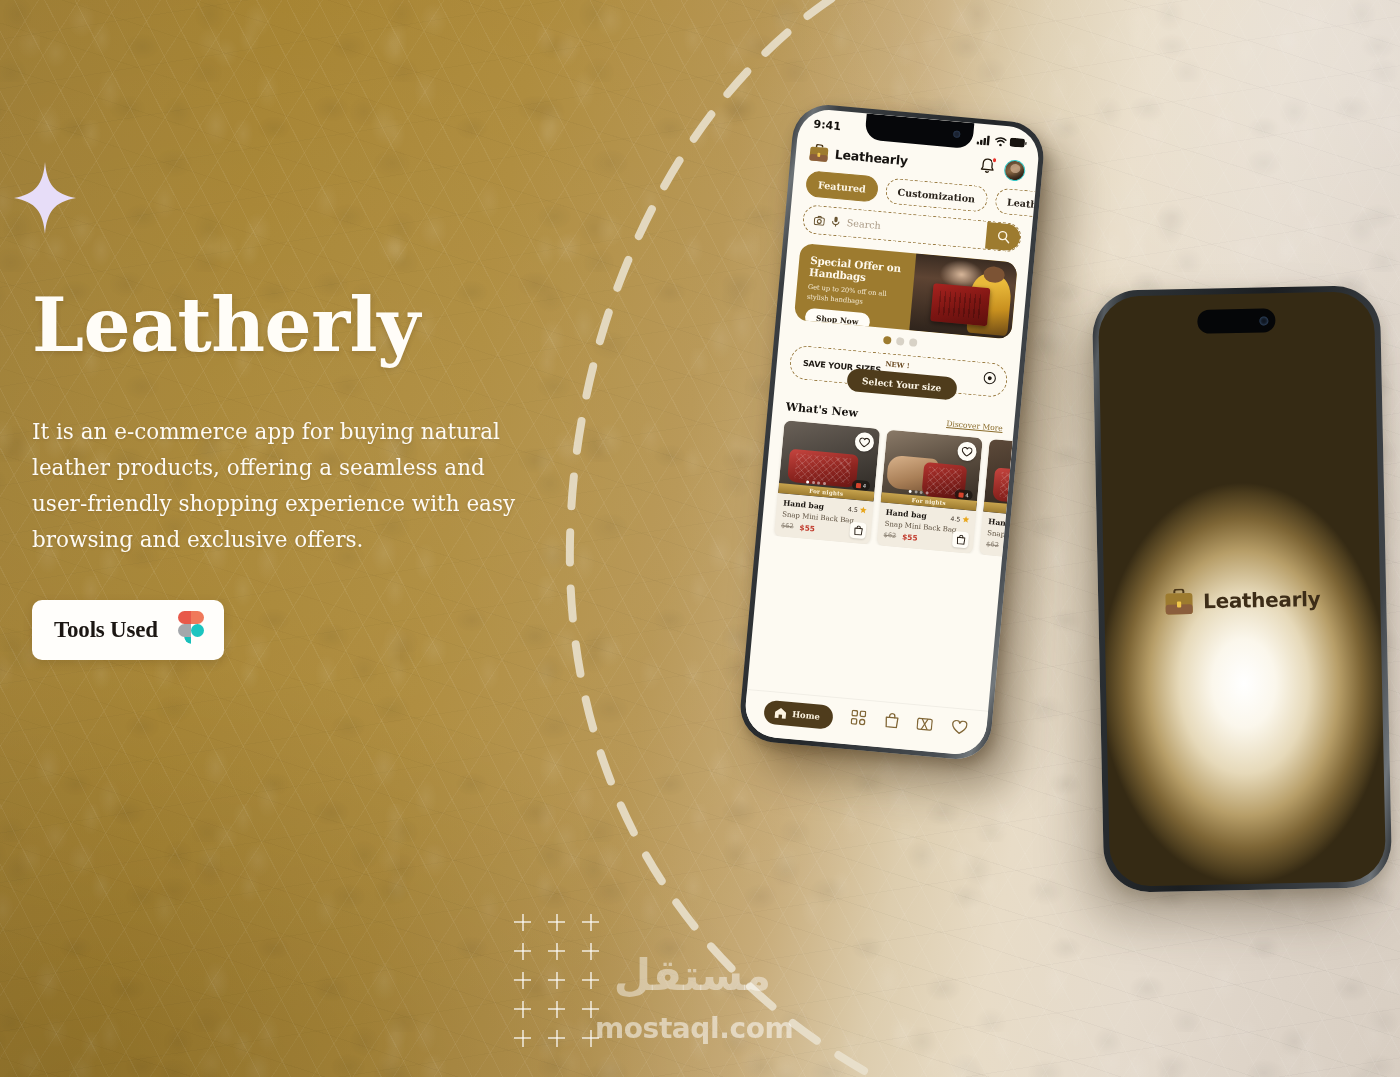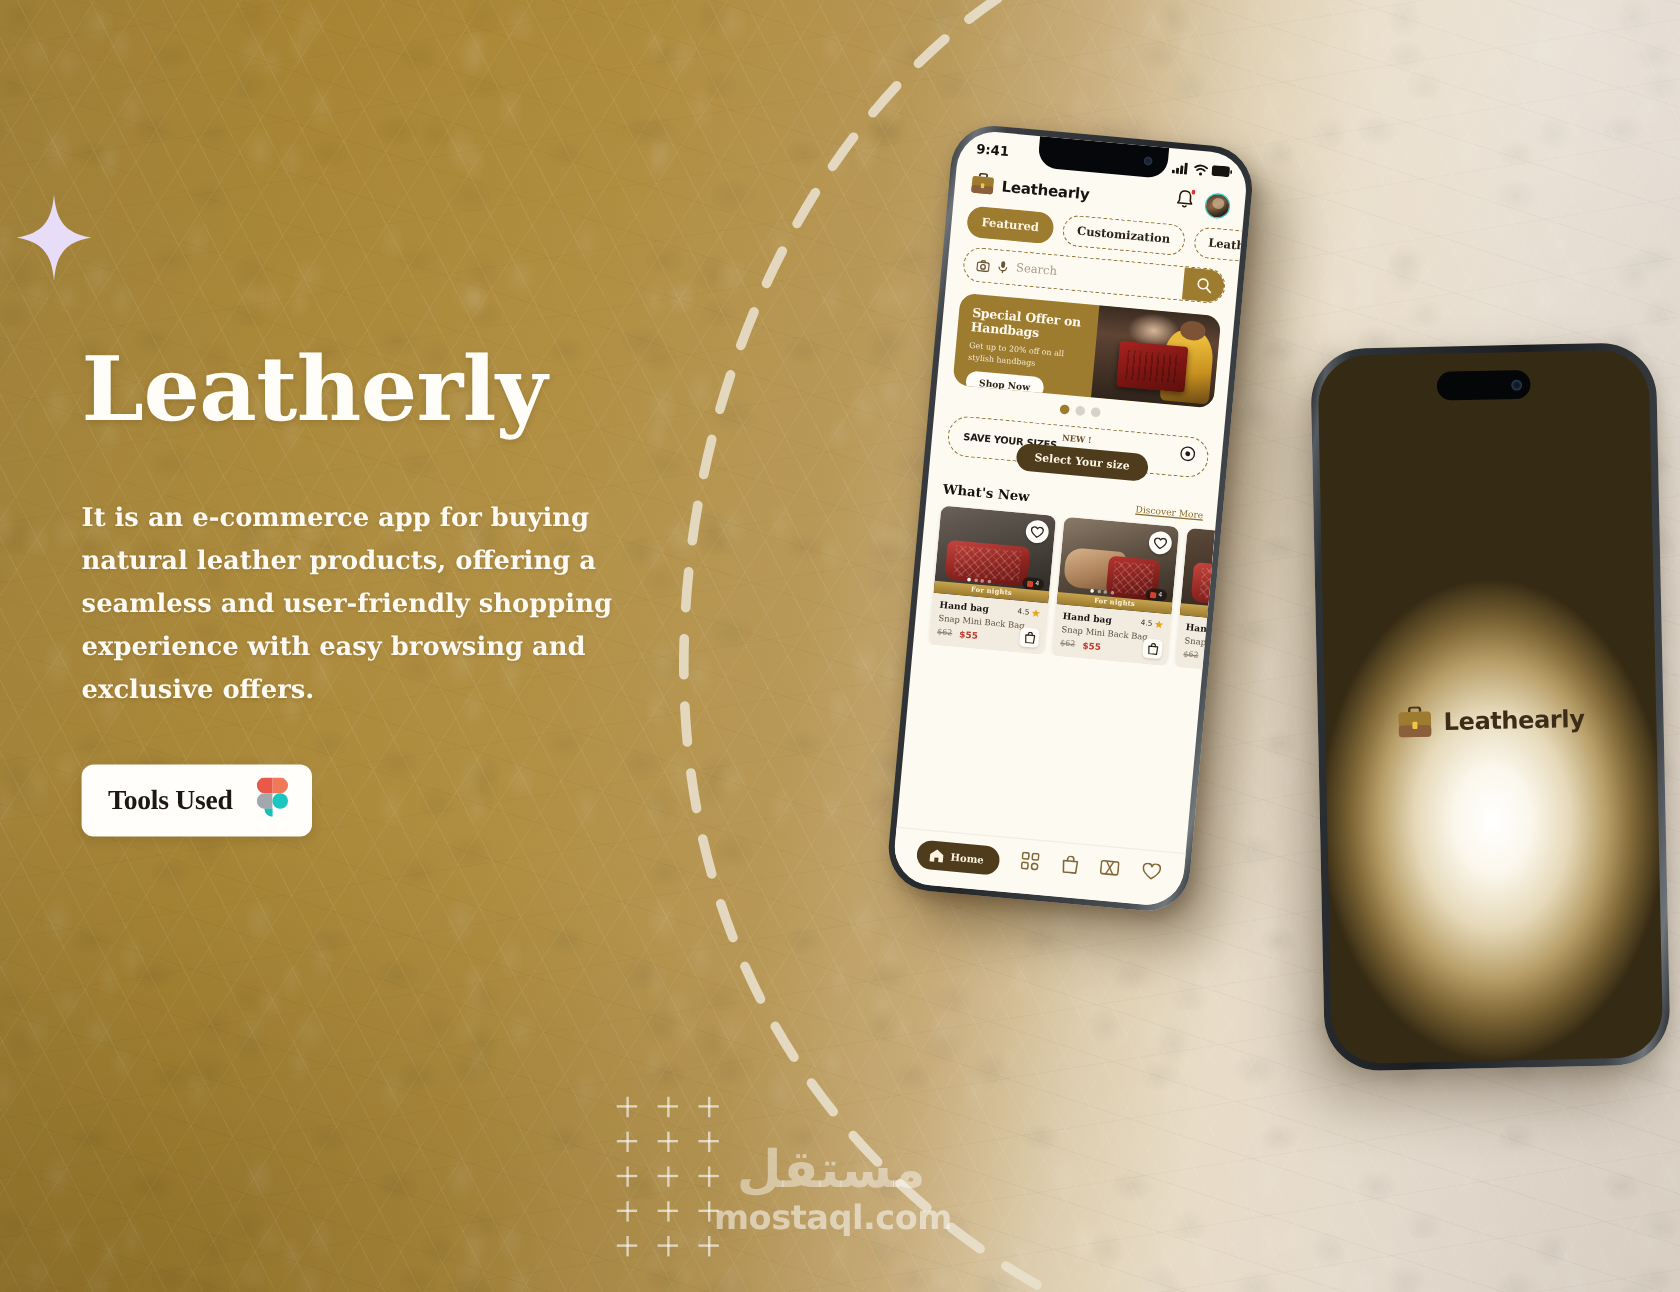--- a/index.html
+++ b/index.html
@@ -112,36 +112,36 @@
   }
   .wm-ar {
     font-family: "DejaVu Sans", sans-serif;
     font-size: 43px; line-height: 1; font-weight: 700;
     letter-spacing: 1px; direction: rtl;
     color: rgba(255,255,255,.44);
   }
   .wm-lat {
     font-family: "DejaVu Sans", sans-serif;
     font-size: 28px; line-height: 1.15; font-weight: 700;
-    letter-spacing: -.4px; margin-top: 2px;
+    letter-spacing: -.4px; margin-top: 16px;
     color: rgba(255,255,255,.52);
   }
 
   
-  .copy { position: absolute; left: 32px; top: 288px; width: 520px; margin-left: 36px; }
+  .copy { position: absolute; left: 32px; top: 288px; width: 520px; }
   .title {
     font-family: "DejaVu Serif", "Liberation Serif", serif;
     font-size: 74px; line-height: 1.0; font-weight: 700;
     color: #fffdf8; letter-spacing: -.5px;
     text-shadow: 0 2px 5px rgba(60,40,10,.18);
   }
   .subtitle {
     margin-top: 52px;
     font-family: "DejaVu Serif", "Liberation Serif", serif;
-    font-size: 21.5px; line-height: 1.68; font-weight: 700;
+    font-size: 21.5px; line-height: 1.68; font-weight: 400;
     color: #fdfaf4; width: 495px;
     text-shadow: 0 1px 3px rgba(60,40,10,.16);
   }
   .tools-btn {
     margin-top: 42px;
     display: inline-flex; align-items: center; gap: 20px;
     background: #fffefb; border-radius: 10px;
     padding: 11px 20px 11px 22px;
     box-shadow: 0 3px 10px rgba(60,40,10,.16);
     cursor: pointer; border: none;

